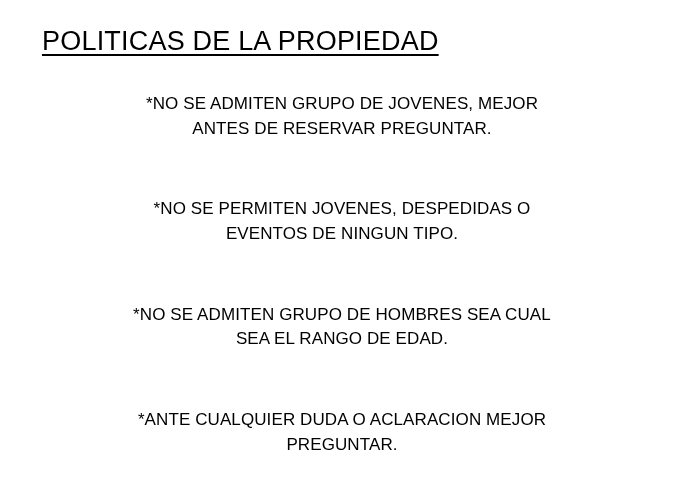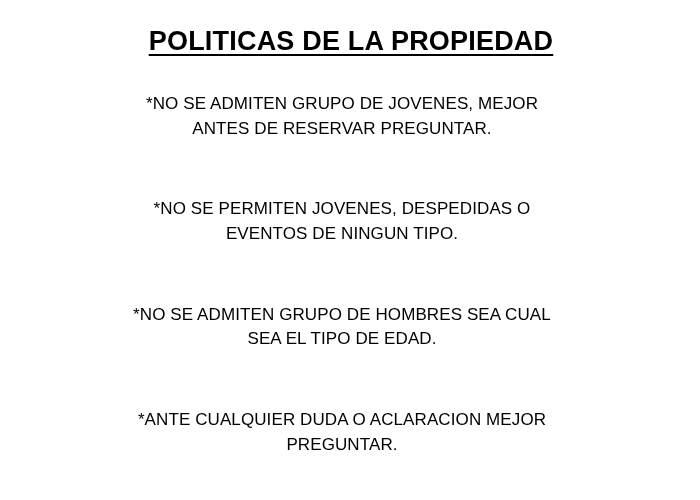--- a/index.html
+++ b/index.html
@@ -17,28 +17,27 @@
   .page {
     width: 700px;
     height: 500px;
     box-sizing: border-box;
     padding: 26px 40px 0 42px;
     display: flex;
     flex-direction: column;
   }
   .doc-title {
     font-size: 27px;
-    font-weight: bold;
+    font-weight: normal;
     letter-spacing: 0.2px;
     text-decoration: underline;
     text-underline-offset: 4px;
     margin: 0 0 18px 0;
     line-height: 1.15;
     white-space: nowrap;
-    text-align: center;
   }
   .policy-list {
     display: flex;
     flex-direction: column;
     gap: 22px;
   }
   .policy-item {
     font-size: 17px;
     line-height: 1.45;
     letter-spacing: 0.1px;
@@ -53,18 +52,18 @@
 <div class="page">
 
   <h1 class="doc-title">POLITICAS DE LA PROPIEDAD</h1>
 
   <div class="policy-list">
     <p class="policy-item">*NO SE ADMITEN GRUPO DE JOVENES, MEJOR
 ANTES DE RESERVAR PREGUNTAR.</p>
     <p class="policy-item">*NO SE PERMITEN JOVENES, DESPEDIDAS O
 EVENTOS DE NINGUN TIPO.</p>
     <p class="policy-item">*NO SE ADMITEN GRUPO DE HOMBRES SEA CUAL
-SEA EL TIPO DE EDAD.</p>
+SEA EL RANGO DE EDAD.</p>
     <p class="policy-item">*ANTE CUALQUIER DUDA O ACLARACION MEJOR
 PREGUNTAR.</p>
   </div>
 
 </div>
 
 </body></html>

